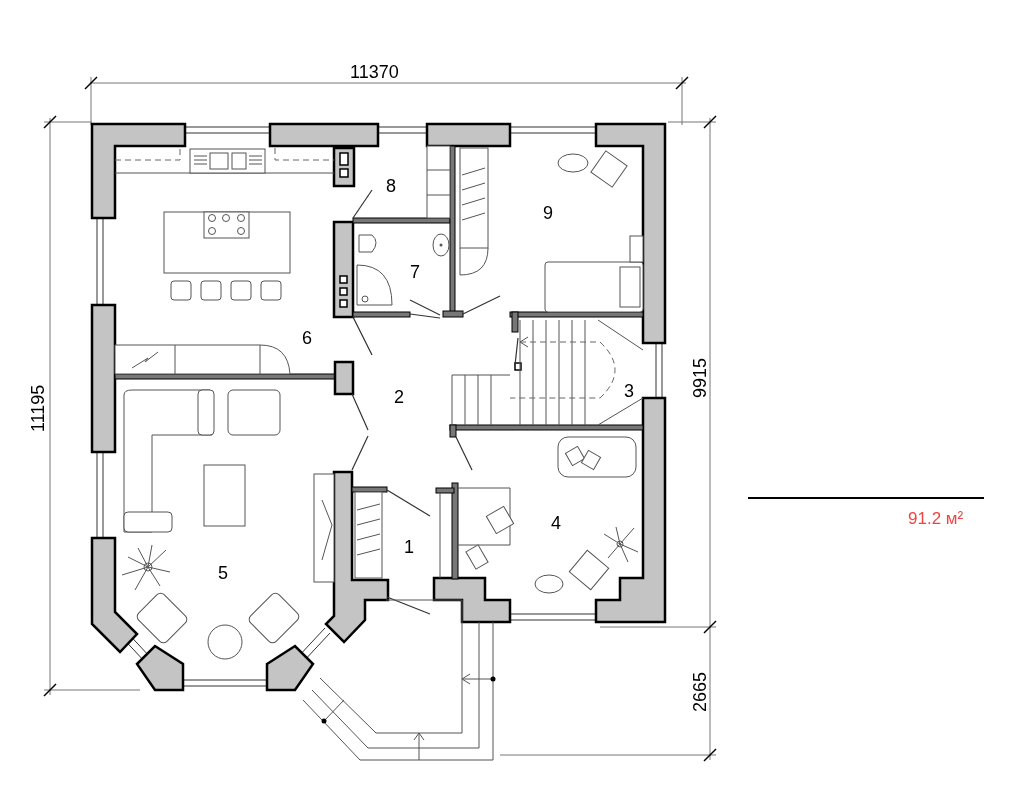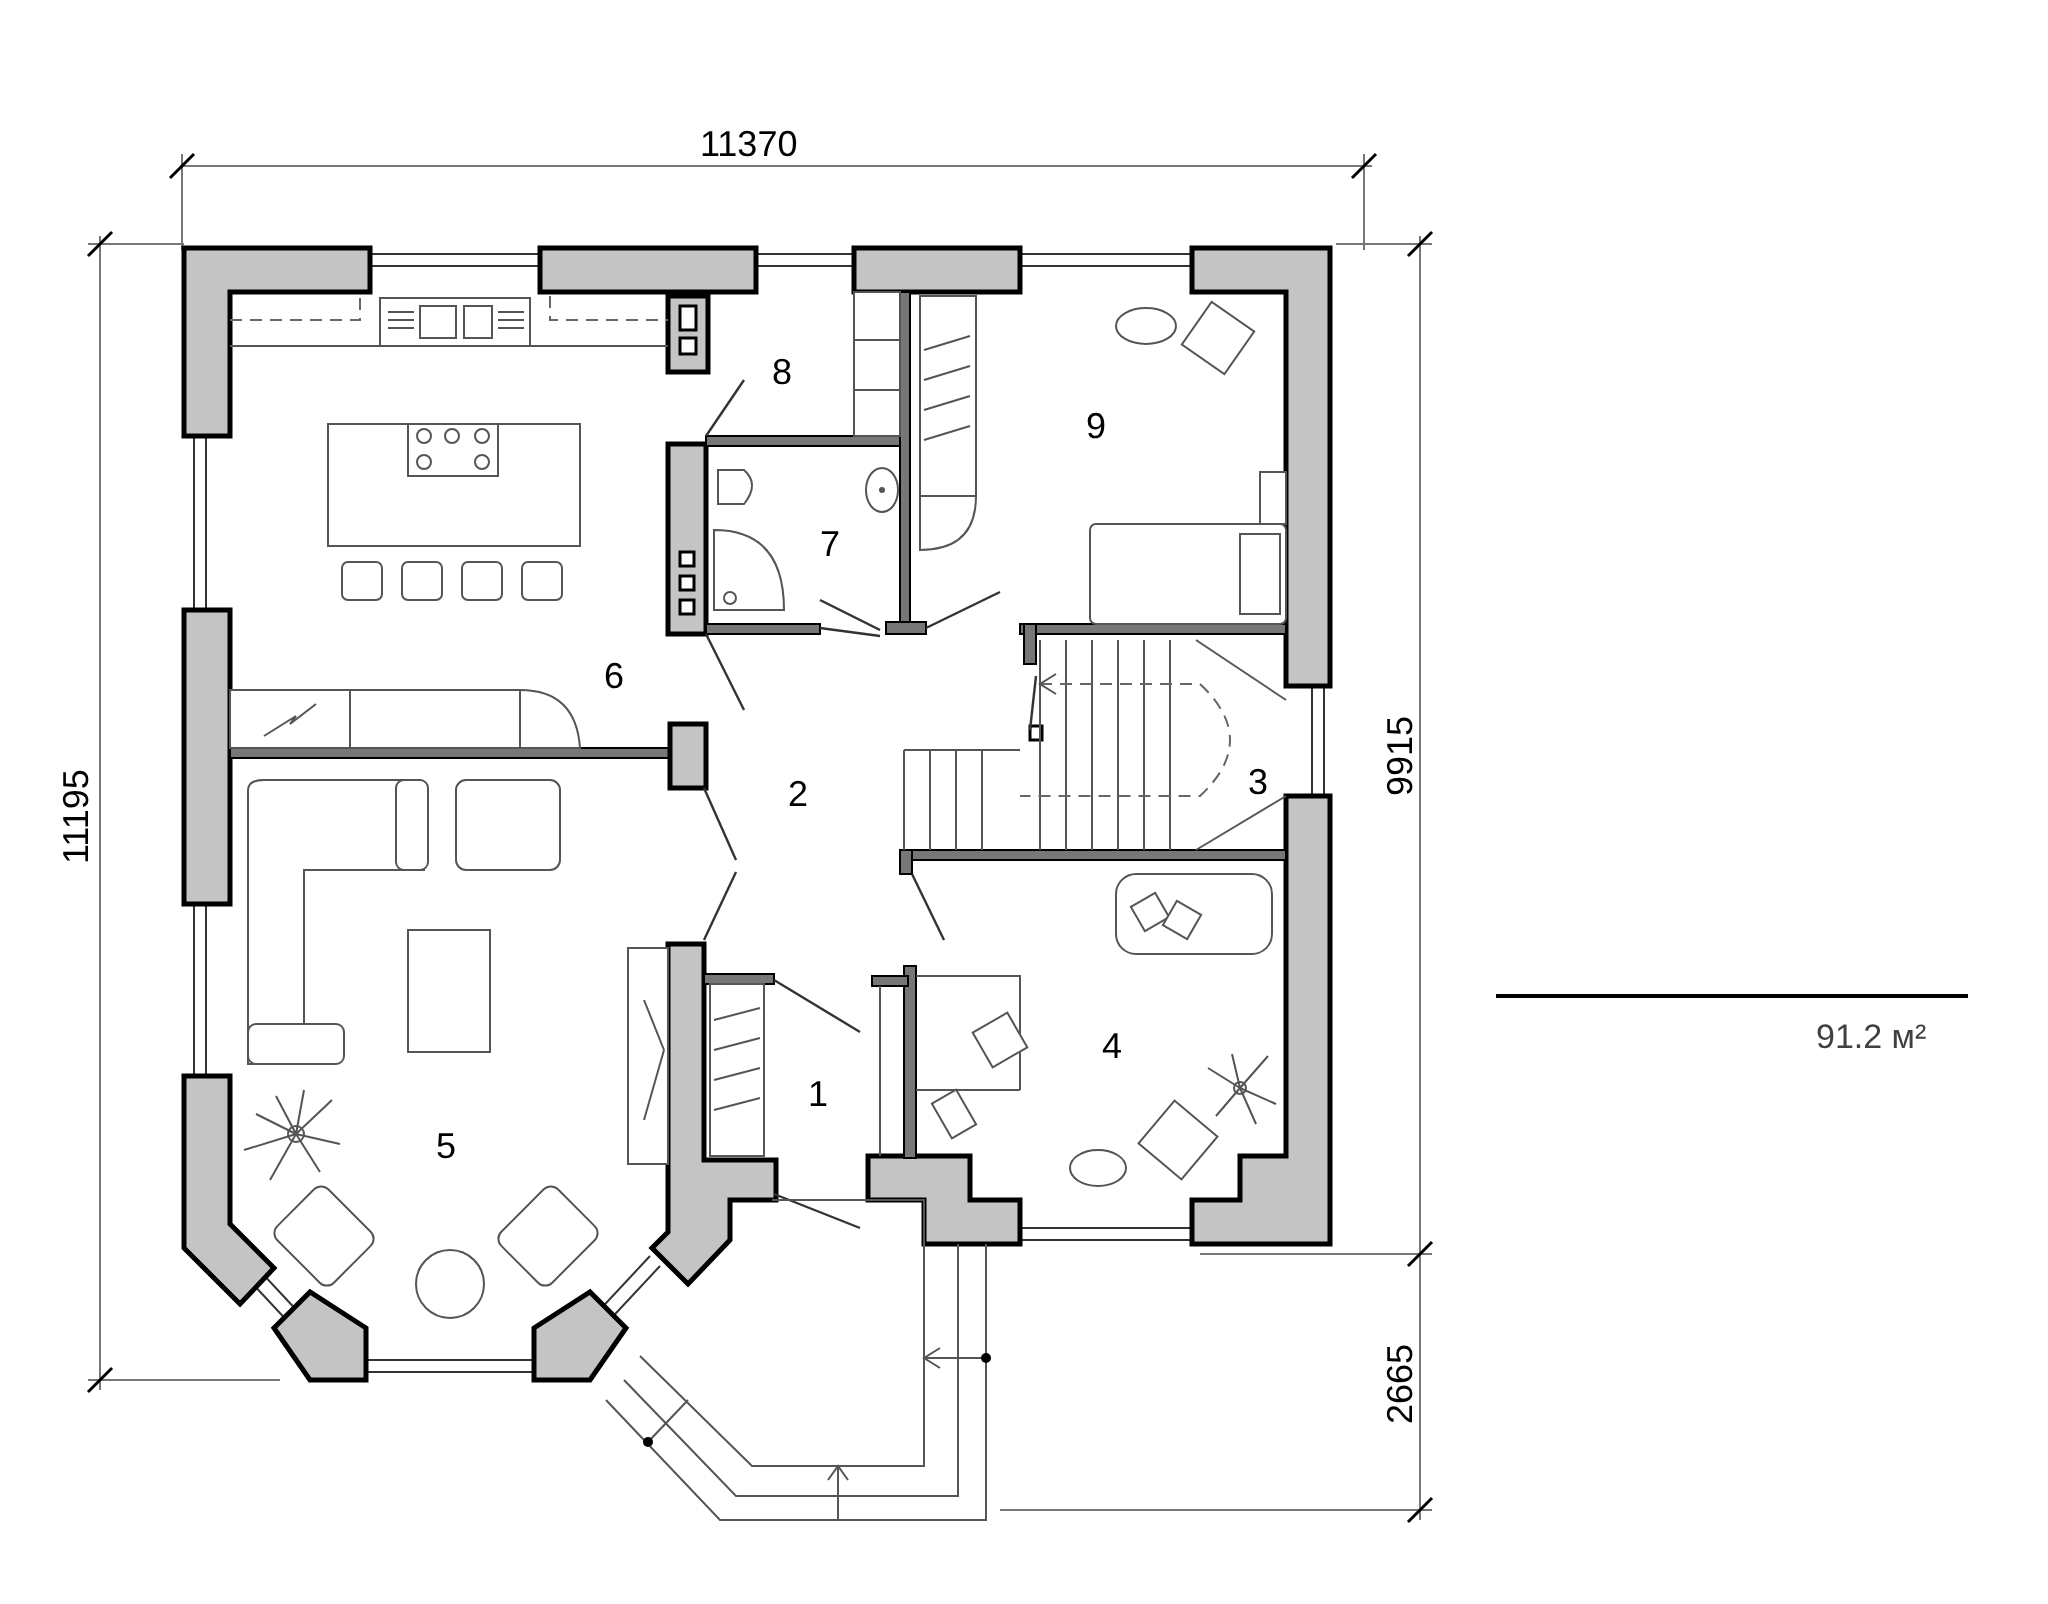--- a/index.html
+++ b/index.html
@@ -9,21 +9,21 @@
   .thin { fill: none; stroke: #555; stroke-width: 1; }
   .fur { fill: #fff; stroke: #555; stroke-width: 1; }
   .dim { stroke: #777; stroke-width: 1; fill: none; }
   .tick { stroke: #000; stroke-width: 1.5; }
   .dash { fill: none; stroke: #666; stroke-width: 1; stroke-dasharray: 6 4; }
   .door { stroke: #333; stroke-width: 1.2; fill: none; }
   .win { stroke: #333; stroke-width: 1; fill: none; }
   .lbl { font-family: "Liberation Sans", sans-serif; font-size: 18px; fill: #000; }
   .dimtxt { font-family: "Liberation Sans", sans-serif; font-size: 18px; fill: #000; }
   .area-line { position: absolute; left: 748px; top: 497px; width: 236px; height: 2px; background: #000; }
-  .area-text { position: absolute; left: 908px; top: 509px; font-size: 17px; color: #404040; }
+  .area-text { position: absolute; left: 908px; top: 509px; font-size: 17px; color: #ef4444; }
 </style>
 </head>
 <body>
 
 <svg id="plan" width="1024" height="802" viewBox="0 0 1024 802" xmlns="http://www.w3.org/2000/svg">
 
   <g>
 
     <line class="dim" x1="90" y1="83" x2="686" y2="83"></line>
     <line class="dim" x1="91" y1="77" x2="91" y2="125"></line>

